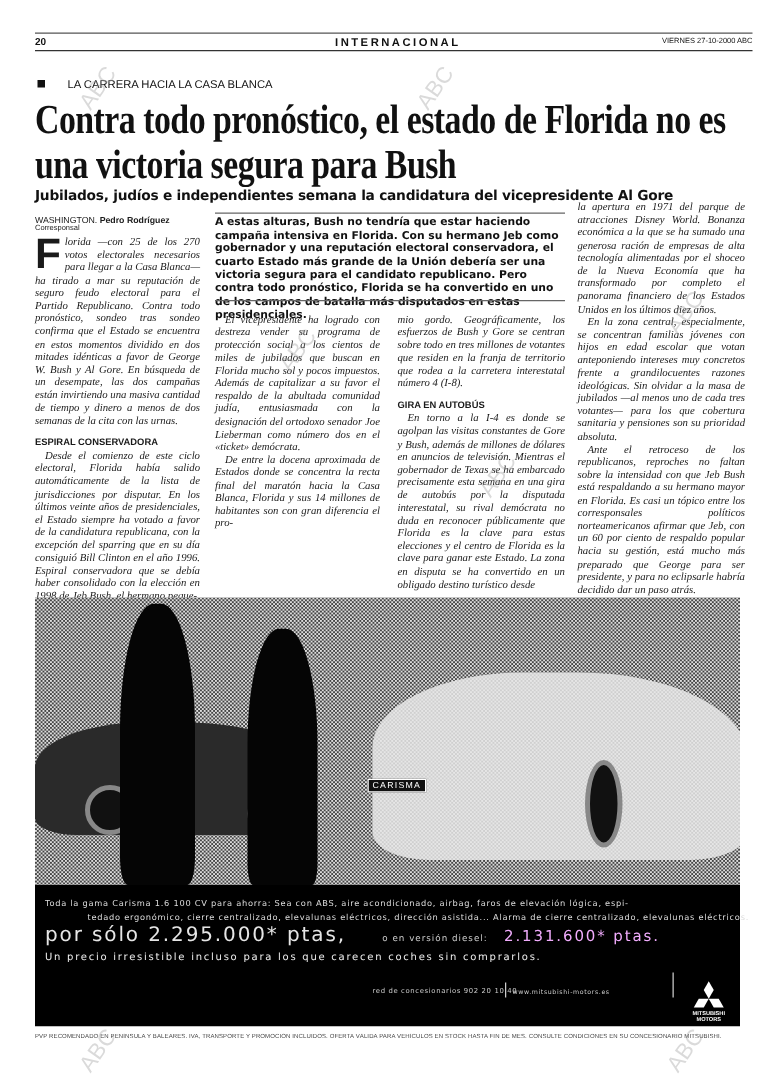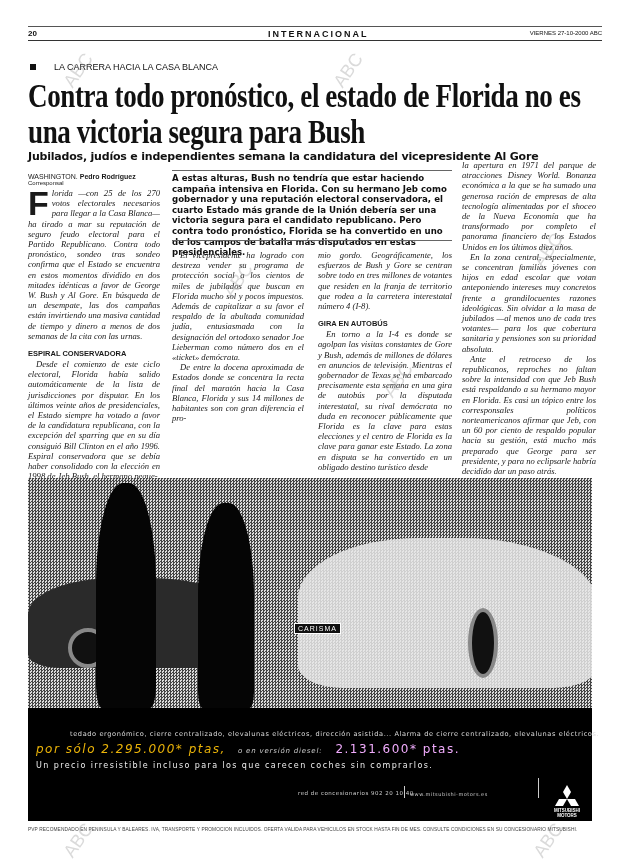--- a/index.html
+++ b/index.html
@@ -32,22 +32,22 @@
     background: repeating-conic-gradient(#444 0 25%, #ddd 0 50%) 0 0/3px 3px; }
   .person { position: absolute; background: #050505; border-radius: 45% 45% 10% 10%; }
   .car { position: absolute; border-radius: 40% 45% 15% 15%; }
   .wheel { position: absolute; border-radius: 50%; background: #111; border: 4px solid #888; }
   .car-badge { position: absolute; left: 266px; top: 145px; border: 1px solid #fff; background: #111; color: #fff; font: 7px "Liberation Sans", sans-serif; padding: 1px 3px; letter-spacing: 1px; }
 
   .ad-box { position: absolute; left: 28px; top: 708px; width: 564px; height: 113px; background: #000; color: #eee; font-family: "DejaVu Sans", sans-serif; }
   .ad-line1 { position: absolute; left: 8px; top: 11px; font-size: 6.6px; letter-spacing: 0.6px; color: #ddd; white-space: nowrap; }
   .ad-line2 { position: absolute; left: 8px; top: 22px; font-size: 6.6px; letter-spacing: 0.6px; color: #ddd; white-space: nowrap; padding-left: 34px; }
   .ad-price-row { position: absolute; left: 8px; top: 30px; width: 550px; white-space: nowrap; }
-  .ad-price1 { font-size: 12px; letter-spacing: 1.5px; color: #eab308; font-style: italic; }
-  .ad-mid { font-size: 7px; letter-spacing: 0.8px; color: #ccc; margin-left: 7px; font-style: italic; }
+  .ad-price1 { font-size: 16px; letter-spacing: 1.5px; color: #e5e5e5; }
+  .ad-mid { font-size: 7px; letter-spacing: 0.8px; color: #ccc; margin-left: 24px; }
   .ad-price2 { font-size: 12px; letter-spacing: 1.5px; color: #f0abfc; margin-left: 8px; }
   .ad-tagline { position: absolute; left: 8px; top: 53px; font-size: 8px; letter-spacing: 1.4px; color: #eee; white-space: nowrap; }
   .ad-contact { position: absolute; left: 270px; top: 82px; font-size: 5.5px; letter-spacing: 0.5px; color: #ccc; white-space: nowrap; }
   .ad-sep { position: absolute; top: 78px; width: 1px; height: 12px; background: #ccc; }
   .ad-web { position: absolute; left: 382px; top: 83px; font-size: 5px; letter-spacing: 0.5px; color: #ccc; white-space: nowrap; }
   .ad-logo { position: absolute; left: 522px; top: 70px; width: 34px; height: 40px; }
   .ad-logo-text { position: absolute; left: 520px; top: 100px; width: 38px; font: bold 4.5px "Liberation Sans", sans-serif; text-align: center; color: #fff; line-height: 5px; }
   .disclaimer { position: absolute; left: 28px; top: 827px; width: 564px; font: 4.8px "Liberation Sans", sans-serif; color: #444; white-space: nowrap; overflow: hidden; letter-spacing: 0.1px; }
 
   .watermark { position: absolute; font: 18px "Liberation Sans", sans-serif; color: rgba(150,150,150,0.35); transform: rotate(-55deg); pointer-events: none; }
@@ -109,20 +109,21 @@
   <div class="car" style="left:0px; top:100px; width:220px; height:90px; background:#2a2a2a;"></div>
   <div class="wheel" style="left:40px; top:150px; width:40px; height:40px;"></div>
   <div class="wheel" style="left:170px; top:155px; width:36px; height:36px;"></div>
   <div class="wheel" style="left:440px; top:130px; width:30px; height:70px; border-radius:50%;"></div>
   <div class="person" style="left:68px; top:5px; width:60px; height:225px;"></div>
   <div class="person" style="left:170px; top:25px; width:56px; height:205px; border-radius:45% 45% 8% 8%;"></div>
   <div class="car-badge">CARISMA</div>
 </div>
 
 <div class="ad-box">
+  <div class="ad-line1">Toda la gama Carisma 1.6 100 CV para ahorra: Sea con ABS, aire acondicionado, airbag, faros de elevación lógica, espi-</div>
   <div class="ad-line2">tedado ergonómico, cierre centralizado, elevalunas eléctricos, dirección asistida...   Alarma de cierre centralizado, elevalunas eléctricos.</div>
   <div class="ad-price-row">
     <span class="ad-price1">por sólo 2.295.000* ptas,</span>
     <span class="ad-mid">o en versión diesel:</span>
     <span class="ad-price2">2.131.600* ptas.</span>
   </div>
   <div class="ad-tagline">Un precio irresistible incluso para los que carecen coches sin comprarlos.</div>
   <div class="ad-contact">red de concesionarios 902 20 10 40</div>
   <div class="ad-sep" style="left:376px;"></div>
   <div class="ad-web">www.mitsubishi-motors.es</div>

